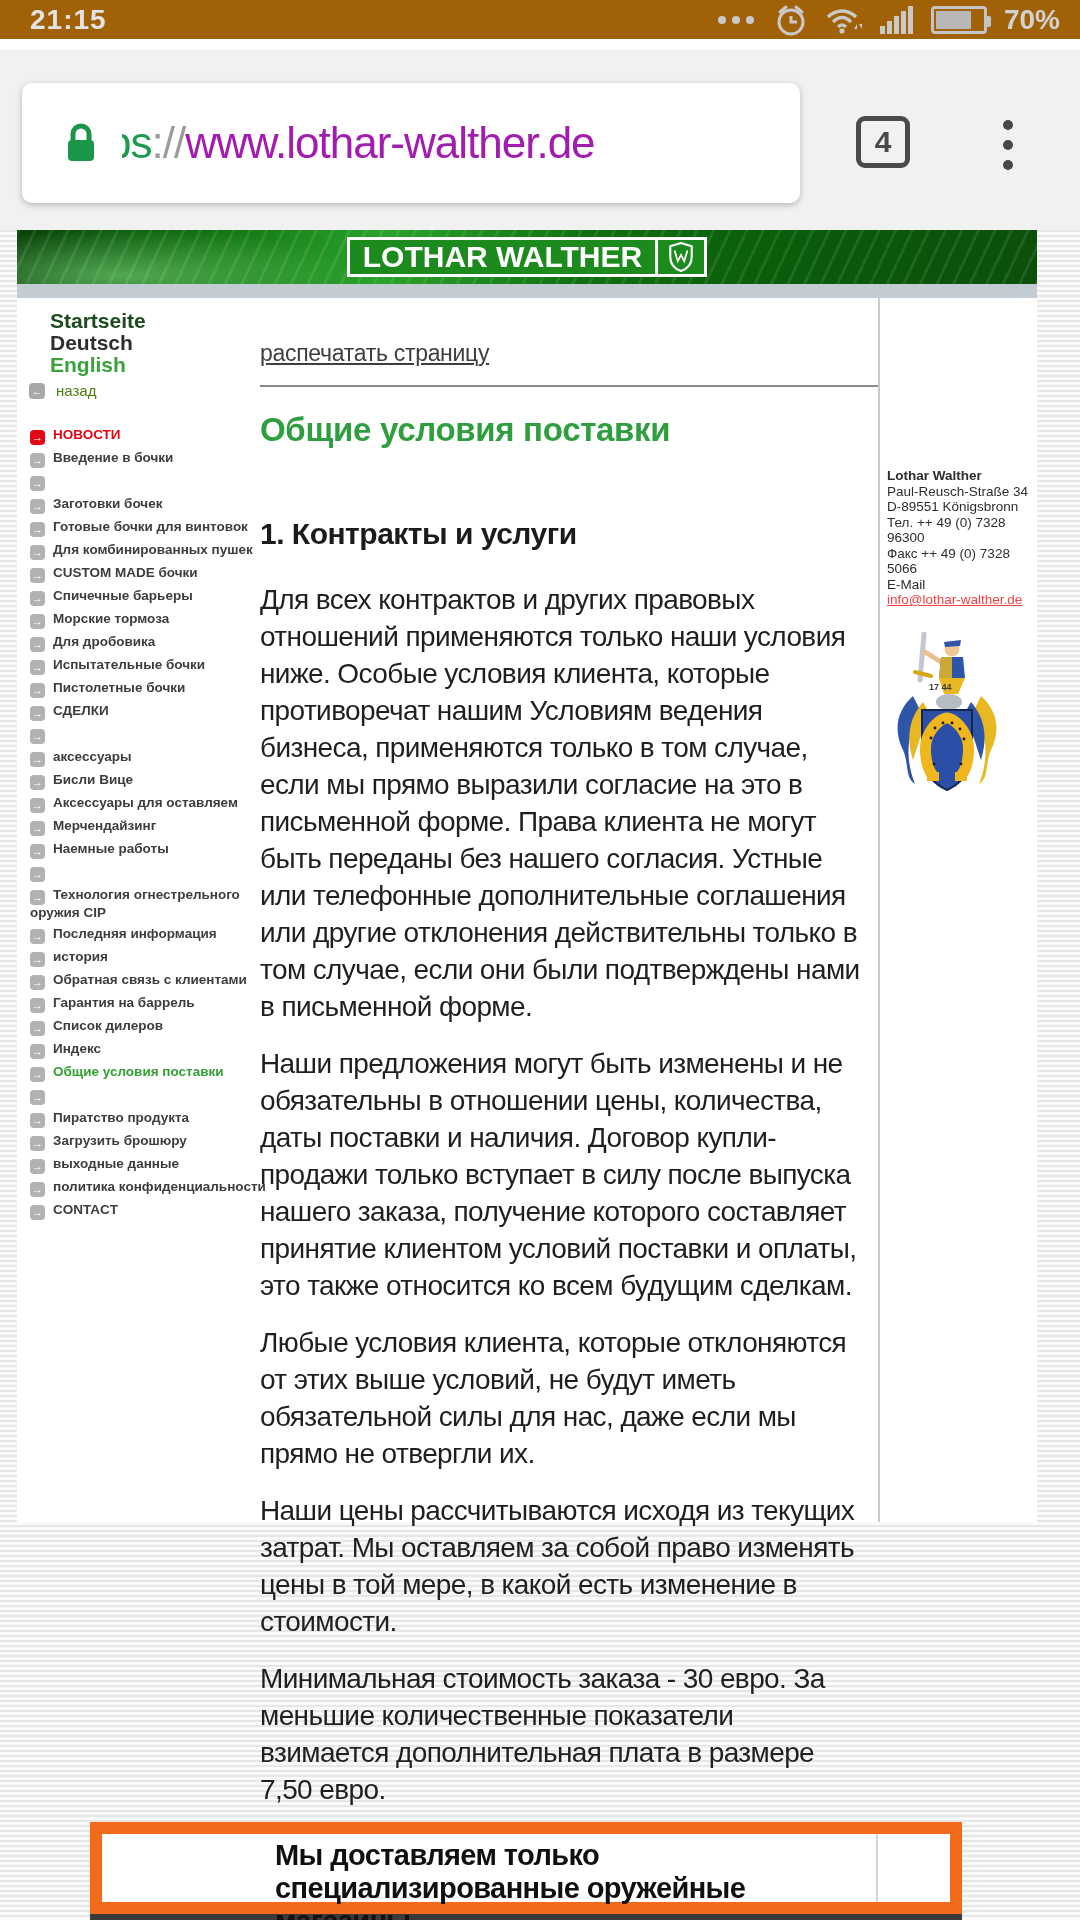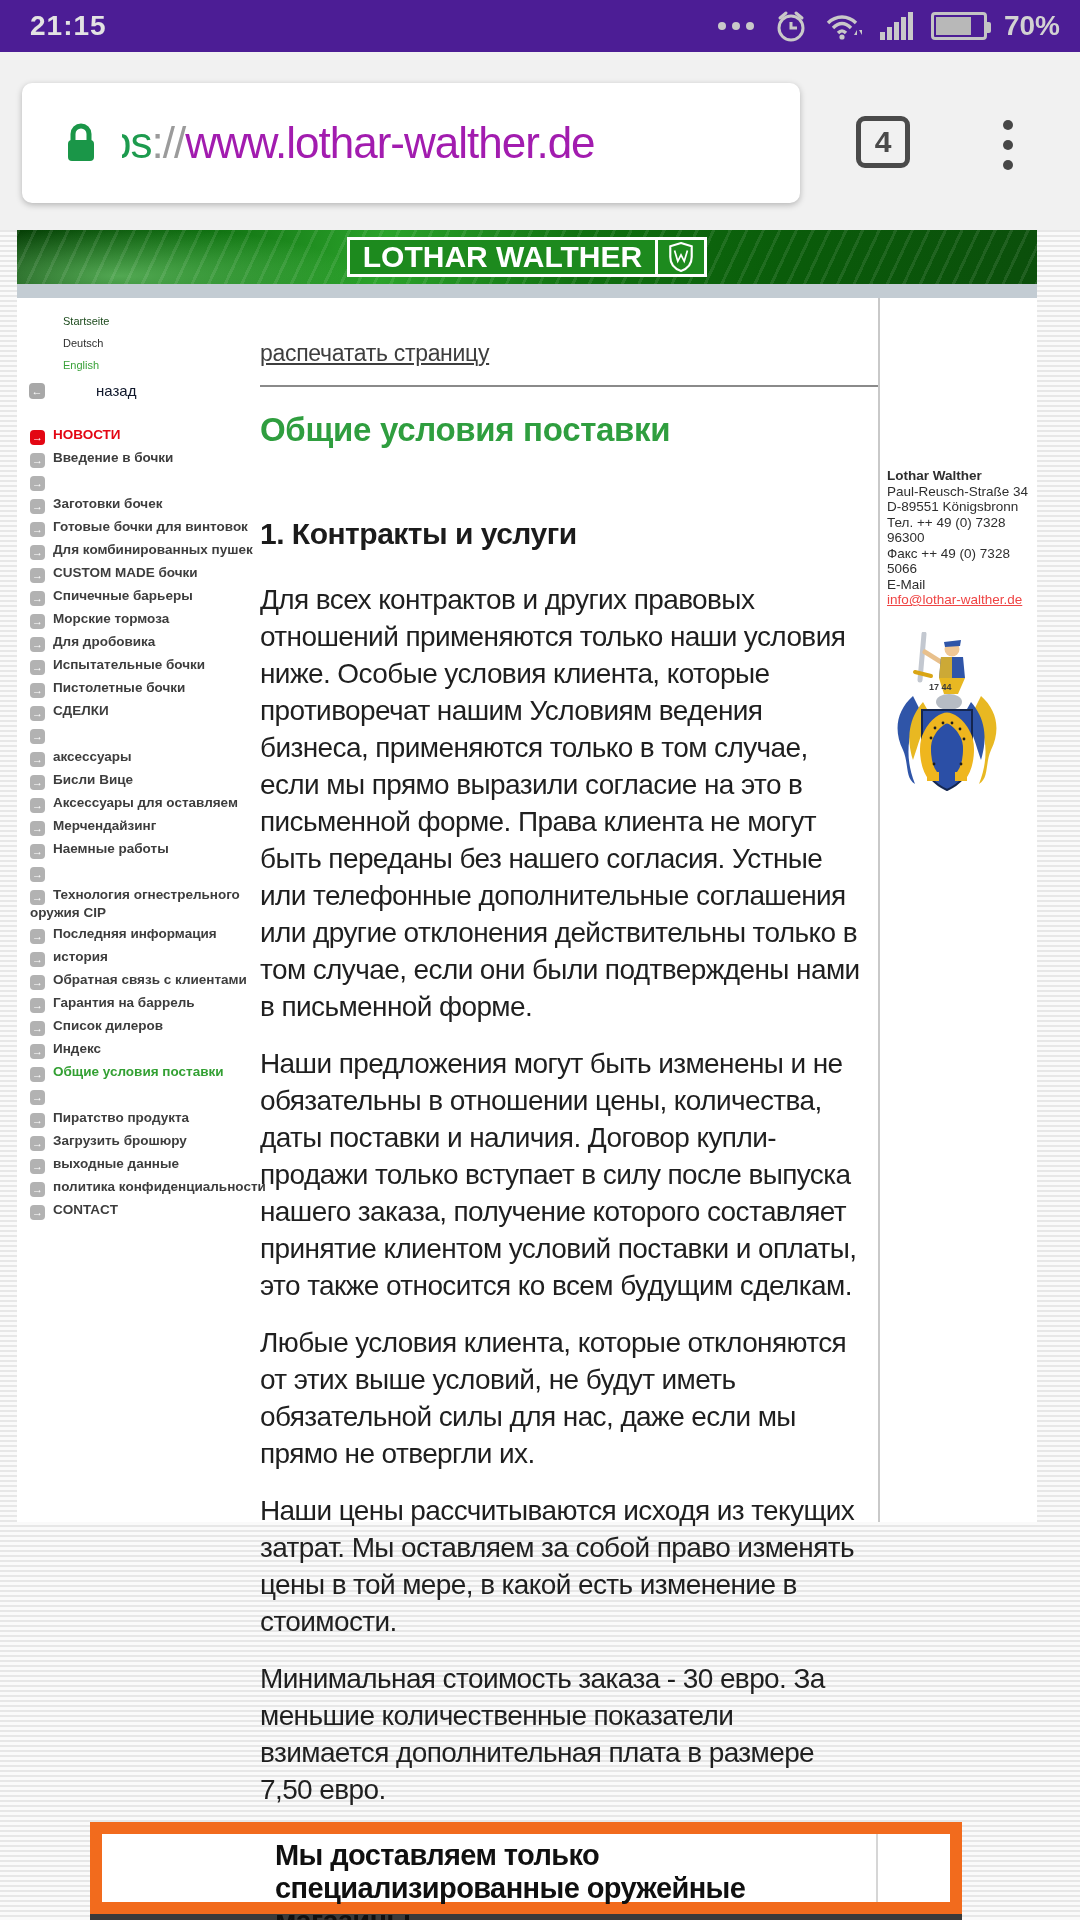--- a/index.html
+++ b/index.html
@@ -1,21 +1,21 @@
 <!DOCTYPE html>
 <html><head>
 <meta charset="utf-8">
 <style>
   html,body{margin:0;padding:0;}
   body{
     width:1080px;height:1920px;position:relative;overflow:hidden;
     font-family:"Liberation Sans","DejaVu Sans",sans-serif;background:#fff;
   }
   
-  .statusbar{position:absolute;top:0;left:0;right:0;height:52px;background:#4c1d95;display:flex;align-items:center;z-index:20;}
+  .statusbar{position:absolute;top:0;left:0;right:0;height:39px;background:#a16207;display:flex;align-items:center;z-index:20;}
   .sb-time{margin-left:30px;font-size:28px;font-weight:700;color:#e3e3e3;letter-spacing:1px;}
   .sb-right{margin-left:auto;display:flex;align-items:center;gap:17px;margin-right:20px;}
   .sb-pct{font-size:28px;font-weight:700;color:#d2d2d2;}
   .battery{width:56px;height:28px;border:3px solid #c4c4c4;border-radius:4px;position:relative;box-sizing:border-box;}
   .battery-fill{position:absolute;left:2px;top:2px;bottom:2px;background:#b8b8b8;}
   .battery-nub{position:absolute;right:-7px;top:7px;width:4px;height:11px;background:#c4c4c4;border-radius:0 2px 2px 0;}
   
   .chrome{position:absolute;top:50px;left:0;right:0;height:180px;background:#f1f1f1;z-index:19;}
   .urlbar{position:absolute;left:22px;top:33px;width:778px;height:120px;background:#fff;border-radius:10px;
     box-shadow:0 2px 6px rgba(0,0,0,.25);display:flex;align-items:center;padding-left:42px;box-sizing:border-box;}
@@ -37,27 +37,27 @@
       radial-gradient(ellipse 340px 70px at 10% 85%, rgba(140,230,140,.55), transparent 70%),
       linear-gradient(100deg,#063f06 0%,#0f6f10 18%,#2ba32b 36%,#107010 55%,#0a5c0a 75%,#0b4f0b 100%);}
   .banner::after{content:"";position:absolute;inset:0;
     background:repeating-linear-gradient(115deg,rgba(255,255,255,.09) 0 3px,transparent 3px 15px);}
   .logo{display:flex;align-items:stretch;border:3px solid #fff;background:#1d8a1e;height:40px;box-sizing:border-box;position:relative;z-index:2;}
   .logo-text{color:#fff;font-weight:700;font-size:30px;letter-spacing:0;padding:0 13px;display:flex;align-items:center;white-space:nowrap;}
   .logo-sep{width:3px;background:#fff;}
   .logo-shield{width:46px;display:flex;align-items:center;justify-content:center;}
   .graybar{height:14px;background:#c3ccd3;}
   
-  .toplinks{position:absolute;left:46px;top:80px;font-size:11px;line-height:22px;font-weight:400;}
+  .toplinks{position:absolute;left:33px;top:80px;font-size:21px;line-height:22px;font-weight:700;}
   .lnk-start{color:#1d4b1d;display:block;}
   .lnk-de{color:#2e2e2e;display:block;}
   .lnk-en{color:#3aa23a;display:block;}
   .back{position:absolute;left:12px;top:152px;display:flex;align-items:center;gap:11px;}
   .back-ico{width:16px;height:16px;border-radius:4px;background:#a8a8a8;color:#fff;font-size:11px;line-height:16px;text-align:center;font-weight:700;}
-  .back-label{font-size:15px;color:#0f172a;margin-left:40px;}
+  .back-label{font-size:15px;color:#4d7c0f;}
   
   .sidebar{position:absolute;left:13px;top:197px;width:252px;}
   .sb-row{margin-bottom:5px;line-height:16px;font-size:13.5px;font-weight:700;color:#3d3d3d;}
   .sb-ico{display:inline-block;width:15px;height:15px;border-radius:4px;background:#b2b2b2;color:#fff;
     font-size:11px;line-height:15px;text-align:center;margin-right:8px;vertical-align:-2px;font-weight:700;}
   .sb-ico.red{background:#e30613;}
   .sb-label.red{color:#e30613;text-align:center;}
   .sb-label.active{color:#33a033;}
   
   .main{position:absolute;left:243px;top:110px;width:618px;z-index:1;}

